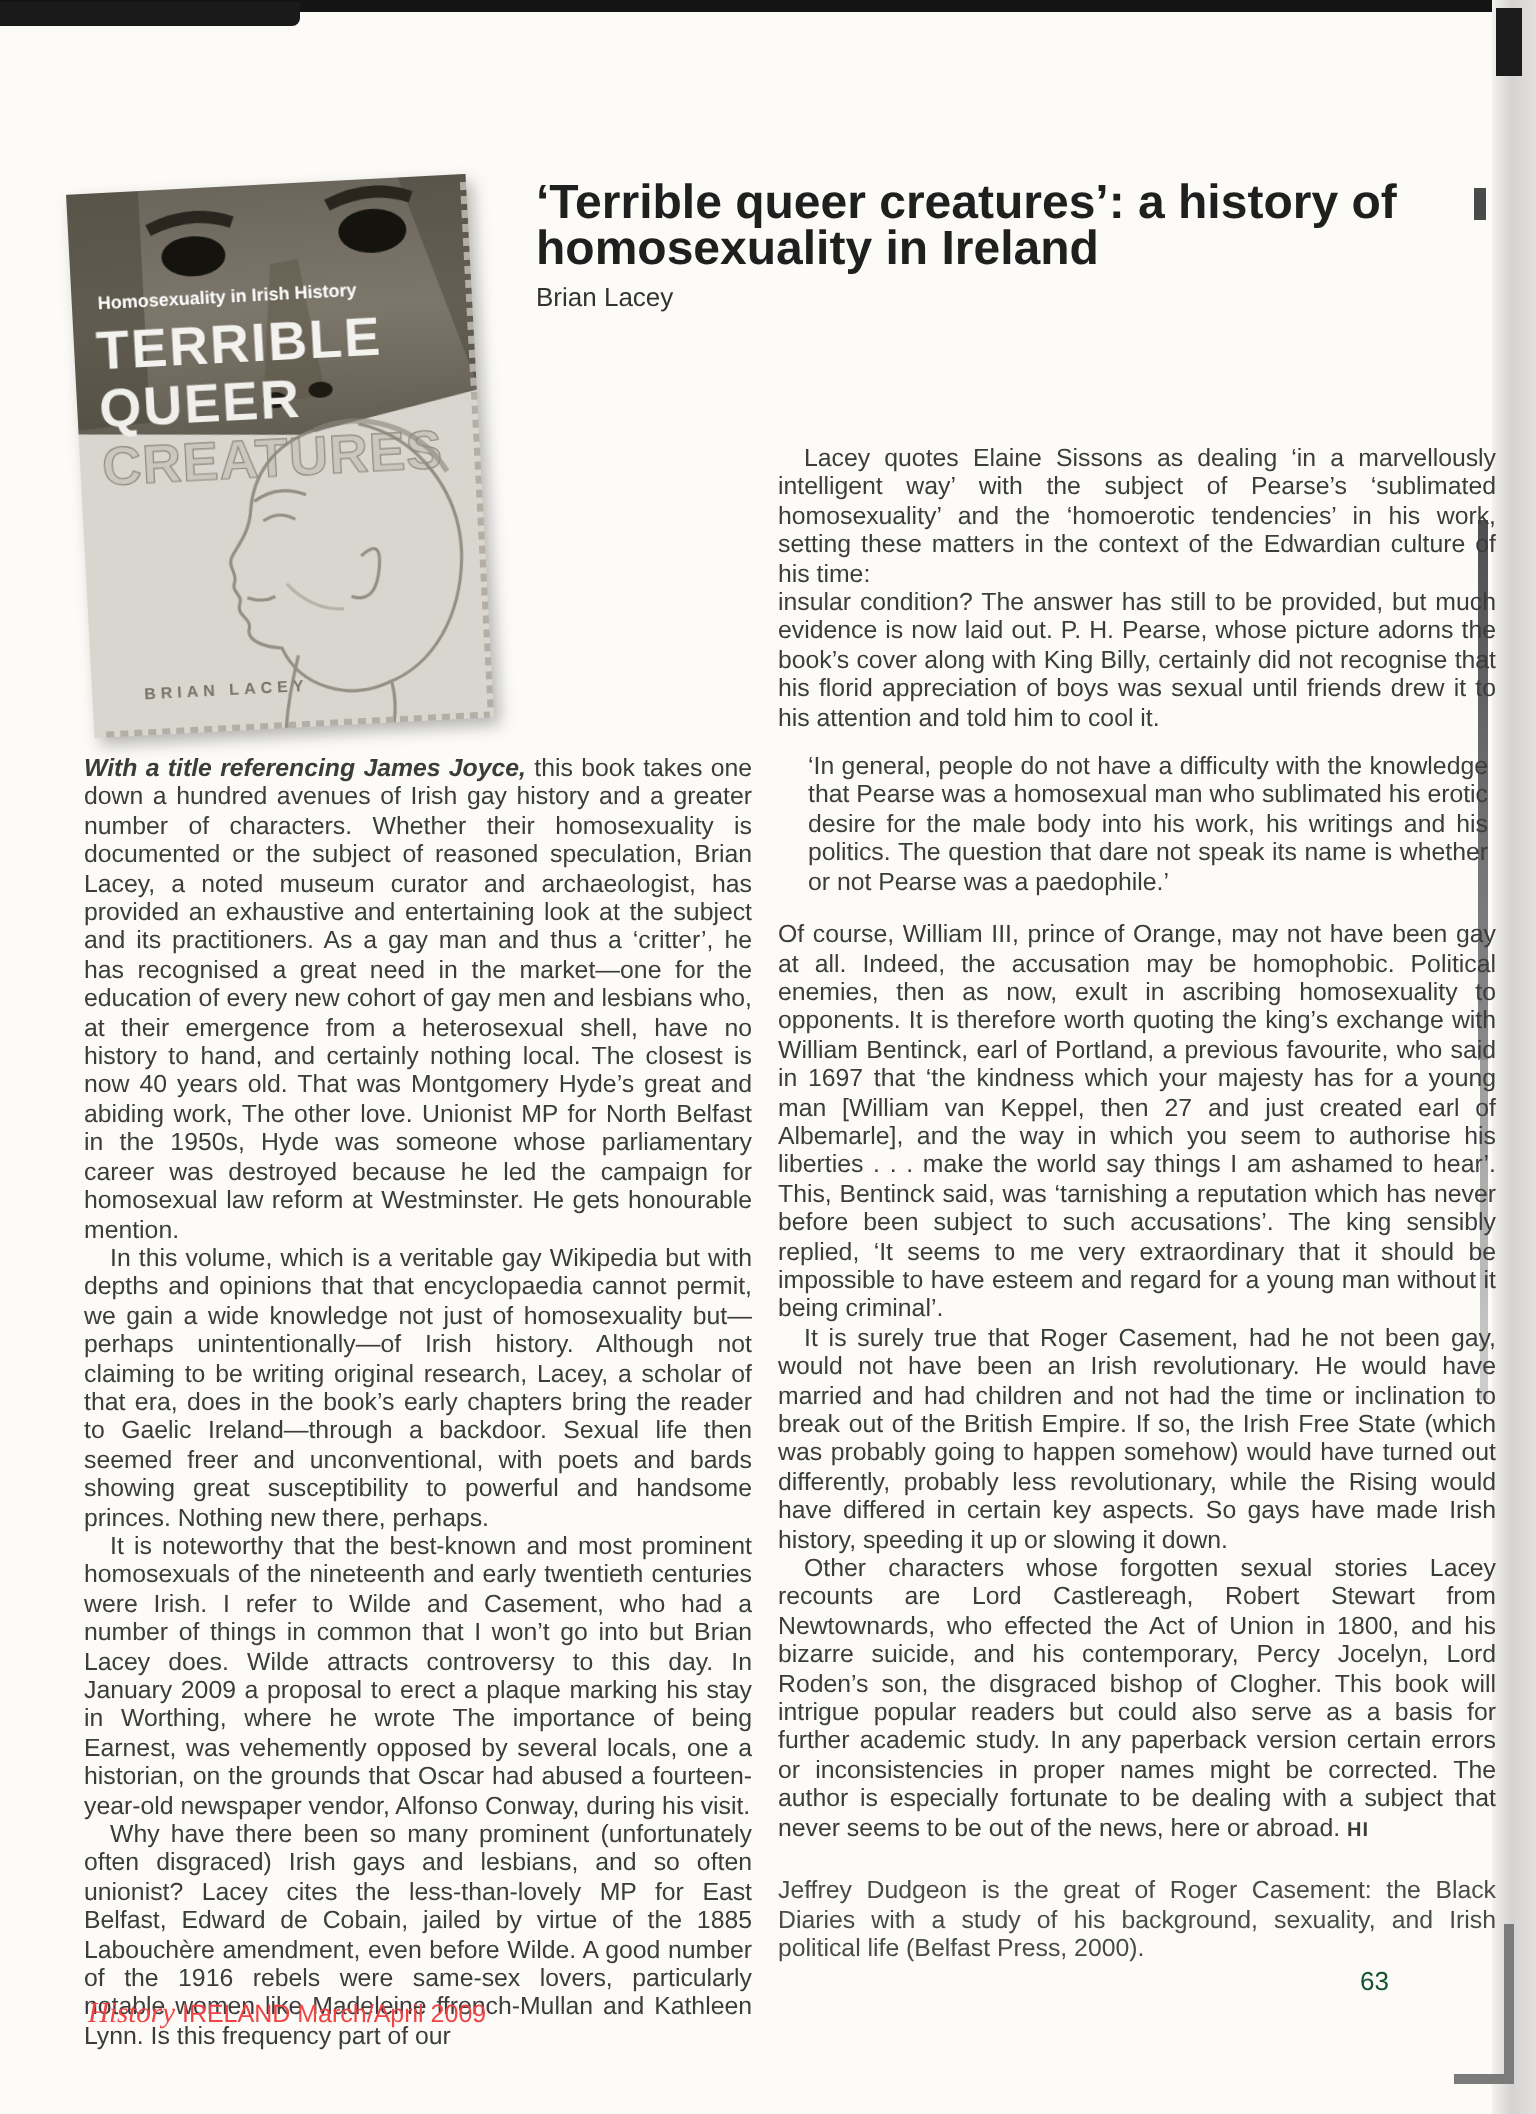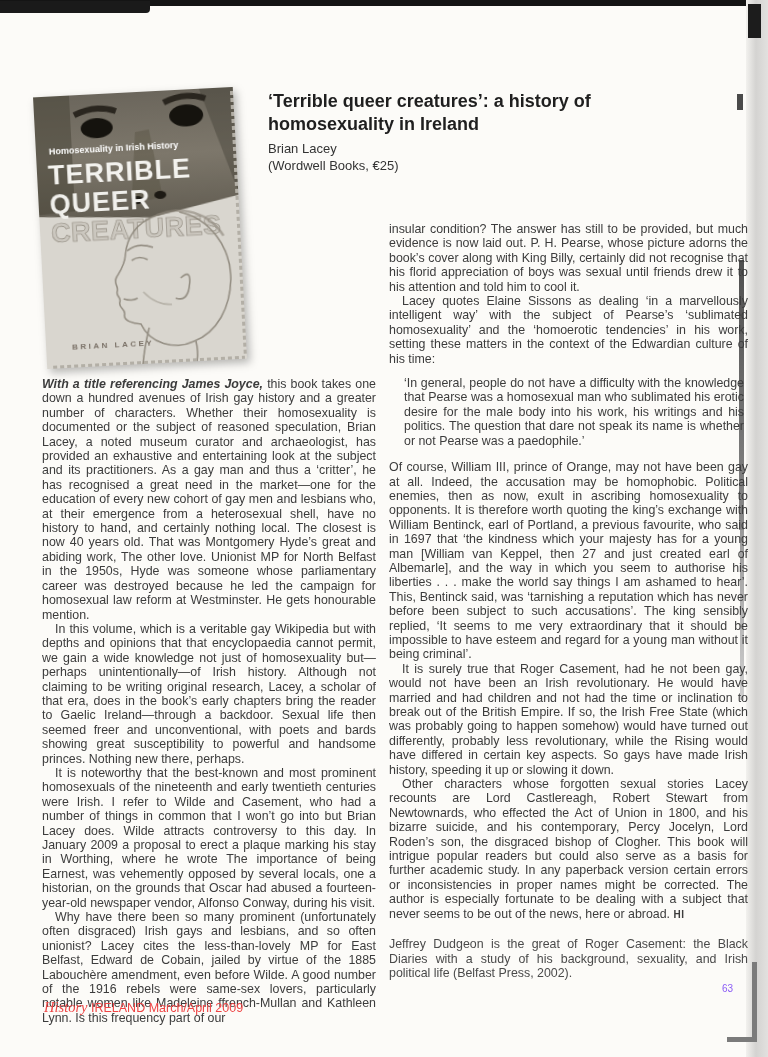--- a/index.html
+++ b/index.html
@@ -22,39 +22,39 @@
   .scan-corner-v{position:absolute;left:752px;top:962px;width:5px;height:78px;background:#7b7b7b;}
   .scan-corner-h{position:absolute;left:727px;top:1037px;width:30px;height:5px;background:#7b7b7b;}
 
   
   .cover{position:absolute;left:40px;top:92px;width:210px;height:280px;}
   .cover svg{transform:rotate(-3deg);transform-origin:50% 50%;
     filter:drop-shadow(3px 4px 4px rgba(0,0,0,0.28));}
 
   
   .header{position:absolute;left:268px;top:90px;width:470px;}
-  .review-title{font-size:18px;line-height:23px;font-weight:bold;color:#1f1f1f;margin:0 0 4px 0;}
+  .review-title{font-size:24px;line-height:23px;font-weight:bold;color:#1f1f1f;margin:0 0 4px 0;}
   .review-meta{font-size:13px;line-height:17px;color:#333;}
 
   
   .col{position:absolute;text-align:justify;font-size:12.4px;line-height:14.4px;color:#3c3c3c;}
   .col-left{left:42px;top:377px;width:334px;}
   .col-right{left:389px;top:222px;width:359px;}
   .para{margin:0;}
   .para.indent{text-indent:13px;}
   .para.quote{margin:10px 4px 12px 15px;}
   .para.bio{margin-top:15px;color:#4a4a4a;}
   .b{font-weight:bold;font-style:italic;}
   .i{}
   .endmark{font-weight:bold;font-size:10px;letter-spacing:0.5px;}
 
   
   .footer{position:absolute;left:44px;top:999px;font-size:12.5px;color:#ef4444;}
   .footer .mag-italic{font-family:"Liberation Serif",serif;font-style:italic;font-size:14.5px;}
-  .page-number{position:absolute;left:722px;top:983px;font-size:10px;color:#8b5cf6;}
+  .page-number{position:absolute;left:680px;top:983px;font-size:13px;color:#14532d;}
 </style>
 </head>
 <body>
 
 <div class="page">
 
   <div class="scan-top-bar"></div>
   <div class="scan-top-bar-thick"></div>
   <div class="scan-right-curl"></div>
   <div class="scan-right-dash-top"></div>
@@ -108,37 +108,36 @@
       <line x1="6" y1="270.5" x2="198" y2="270.5" stroke="#b3afa6" stroke-width="3" stroke-dasharray="4 3"></line>
     </svg>
   </div>
 
   <div class="header">
     <div class="review-title">
       <div>‘Terrible queer creatures’: a history of</div>
       <div>homosexuality in Ireland</div>
     </div>
     <div class="review-meta">Brian Lacey</div>
-    <div class="review-meta">(Wordwell Books, €25)</div>
   </div>
 
   <div class="col col-left" id="col-left">
       <p class="para"><span class="b">With a title referencing James Joyce,</span><span> this book takes one down a hundred avenues of Irish gay history and a greater number of characters. Whether their homosexuality is documented or the subject of reasoned speculation, Brian Lacey, a noted museum curator and archaeologist, has provided an exhaustive and entertaining look at the subject and its practitioners. As a gay man and thus a ‘critter’, he has recognised a great need in the market—one for the education of every new cohort of gay men and lesbians who, at their emergence from a heterosexual shell, have no history to hand, and certainly nothing local. The closest is now 40 years old. That was Montgomery Hyde’s great and abiding work, </span><span class="i">The other love</span><span>. Unionist MP for North Belfast in the 1950s, Hyde was someone whose parliamentary career was destroyed because he led the campaign for homosexual law reform at Westminster. He gets honourable mention.</span></p>
       <p class="para indent"><span>In this volume, which is a veritable gay Wikipedia but with depths and opinions that that encyclopaedia cannot permit, we gain a wide knowledge not just of homosexuality but—perhaps unintentionally—of Irish history. Although not claiming to be writing original research, Lacey, a scholar of that era, does in the book’s early chapters bring the reader to Gaelic Ireland—through a backdoor. Sexual life then seemed freer and unconventional, with poets and bards showing great susceptibility to powerful and handsome princes. Nothing new there, perhaps.</span></p>
       <p class="para indent"><span>It is noteworthy that the best-known and most prominent homosexuals of the nineteenth and early twentieth centuries were Irish. I refer to Wilde and Casement, who had a number of things in common that I won’t go into but Brian Lacey does. Wilde attracts controversy to this day. In January 2009 a proposal to erect a plaque marking his stay in Worthing, where he wrote </span><span class="i">The importance of being Earnest</span><span>, was vehemently opposed by several locals, one a historian, on the grounds that Oscar had abused a fourteen-year-old newspaper vendor, Alfonso Conway, during his visit.</span></p>
       <p class="para indent"><span>Why have there been so many prominent (unfortunately often disgraced) Irish gays and lesbians, and so often unionist? Lacey cites the less-than-lovely MP for East Belfast, Edward de Cobain, jailed by virtue of the 1885 Labouchère amendment, even before Wilde. A good number of the 1916 rebels were same-sex lovers, particularly notable women like Madeleine ffrench-Mullan and Kathleen Lynn. Is this frequency part of our</span></p>
     </div>
   <div class="col col-right" id="col-right">
+      <p class="para indent"><span>Lacey quotes Elaine Sissons as dealing ‘in a marvellously intelligent way’ with the subject of Pearse’s ‘sublimated homosexuality’ and the ‘homoerotic tendencies’ in his work, setting these matters in the context of the Edwardian culture of his time:</span></p>
       <p class="para"><span>insular condition? The answer has still to be provided, but much evidence is now laid out. P. H. Pearse, whose picture adorns the book’s cover along with King Billy, certainly did not recognise that his florid appreciation of boys was sexual until friends drew it to his attention and told him to cool it.</span></p>
-      <p class="para indent"><span>Lacey quotes Elaine Sissons as dealing ‘in a marvellously intelligent way’ with the subject of Pearse’s ‘sublimated homosexuality’ and the ‘homoerotic tendencies’ in his work, setting these matters in the context of the Edwardian culture of his time:</span></p>
       <p class="para quote"><span>‘In general, people do not have a difficulty with the knowledge that Pearse was a homosexual man who sublimated his erotic desire for the male body into his work, his writings and his politics. The question that dare not speak its name is whether or not Pearse was a paedophile.’</span></p>
       <p class="para"><span>Of course, William III, prince of Orange, may not have been gay at all. Indeed, the accusation may be homophobic. Political enemies, then as now, exult in ascribing homosexuality to opponents. It is therefore worth quoting the king’s exchange with William Bentinck, earl of Portland, a previous favourite, who said in 1697 that ‘the kindness which your majesty has for a young man [William van Keppel, then 27 and just created earl of Albemarle], and the way in which you seem to authorise his liberties . . . make the world say things I am ashamed to hear’. This, Bentinck said, was ‘tarnishing a reputation which has never before been subject to such accusations’. The king sensibly replied, ‘It seems to me very extraordinary that it should be impossible to have esteem and regard for a young man without it being criminal’.</span></p>
       <p class="para indent"><span>It is surely true that Roger Casement, had he not been gay, would not have been an Irish revolutionary. He would have married and had children and not had the time or inclination to break out of the British Empire. If so, the Irish Free State (which was probably going to happen somehow) would have turned out differently, probably less revolutionary, while the Rising would have differed in certain key aspects. So gays have made Irish history, speeding it up or slowing it down.</span></p>
       <p class="para indent"><span>Other characters whose forgotten sexual stories Lacey recounts are Lord Castlereagh, Robert Stewart from Newtownards, who effected the Act of Union in 1800, and his bizarre suicide, and his contemporary, Percy Jocelyn, Lord Roden’s son, the disgraced bishop of Clogher. This book will intrigue popular readers but could also serve as a basis for further academic study. In any paperback version certain errors or inconsistencies in proper names might be corrected. The author is especially fortunate to be dealing with a subject that never seems to be out of the news, here or abroad. </span><span class="endmark">HI</span></p>
-      <p class="para bio"><span class="i">Jeffrey Dudgeon is the great of </span><span>Roger Casement: the Black Diaries with a study of his background, sexuality, and Irish political life </span><span class="i">(Belfast Press, 2002).</span></p>
+      <p class="para bio"><span class="i">Jeffrey Dudgeon is the great of </span><span>Roger Casement: the Black Diaries with a study of his background, sexuality, and Irish political life </span><span class="i">(Belfast Press, 2000).</span></p>
     </div>
 
   <div class="footer">
     <span class="mag-italic">History</span><span> IRELAND March/April 2009</span>
   </div>
   <div class="page-number">63</div>
 
 </div>
 
 </body></html>

